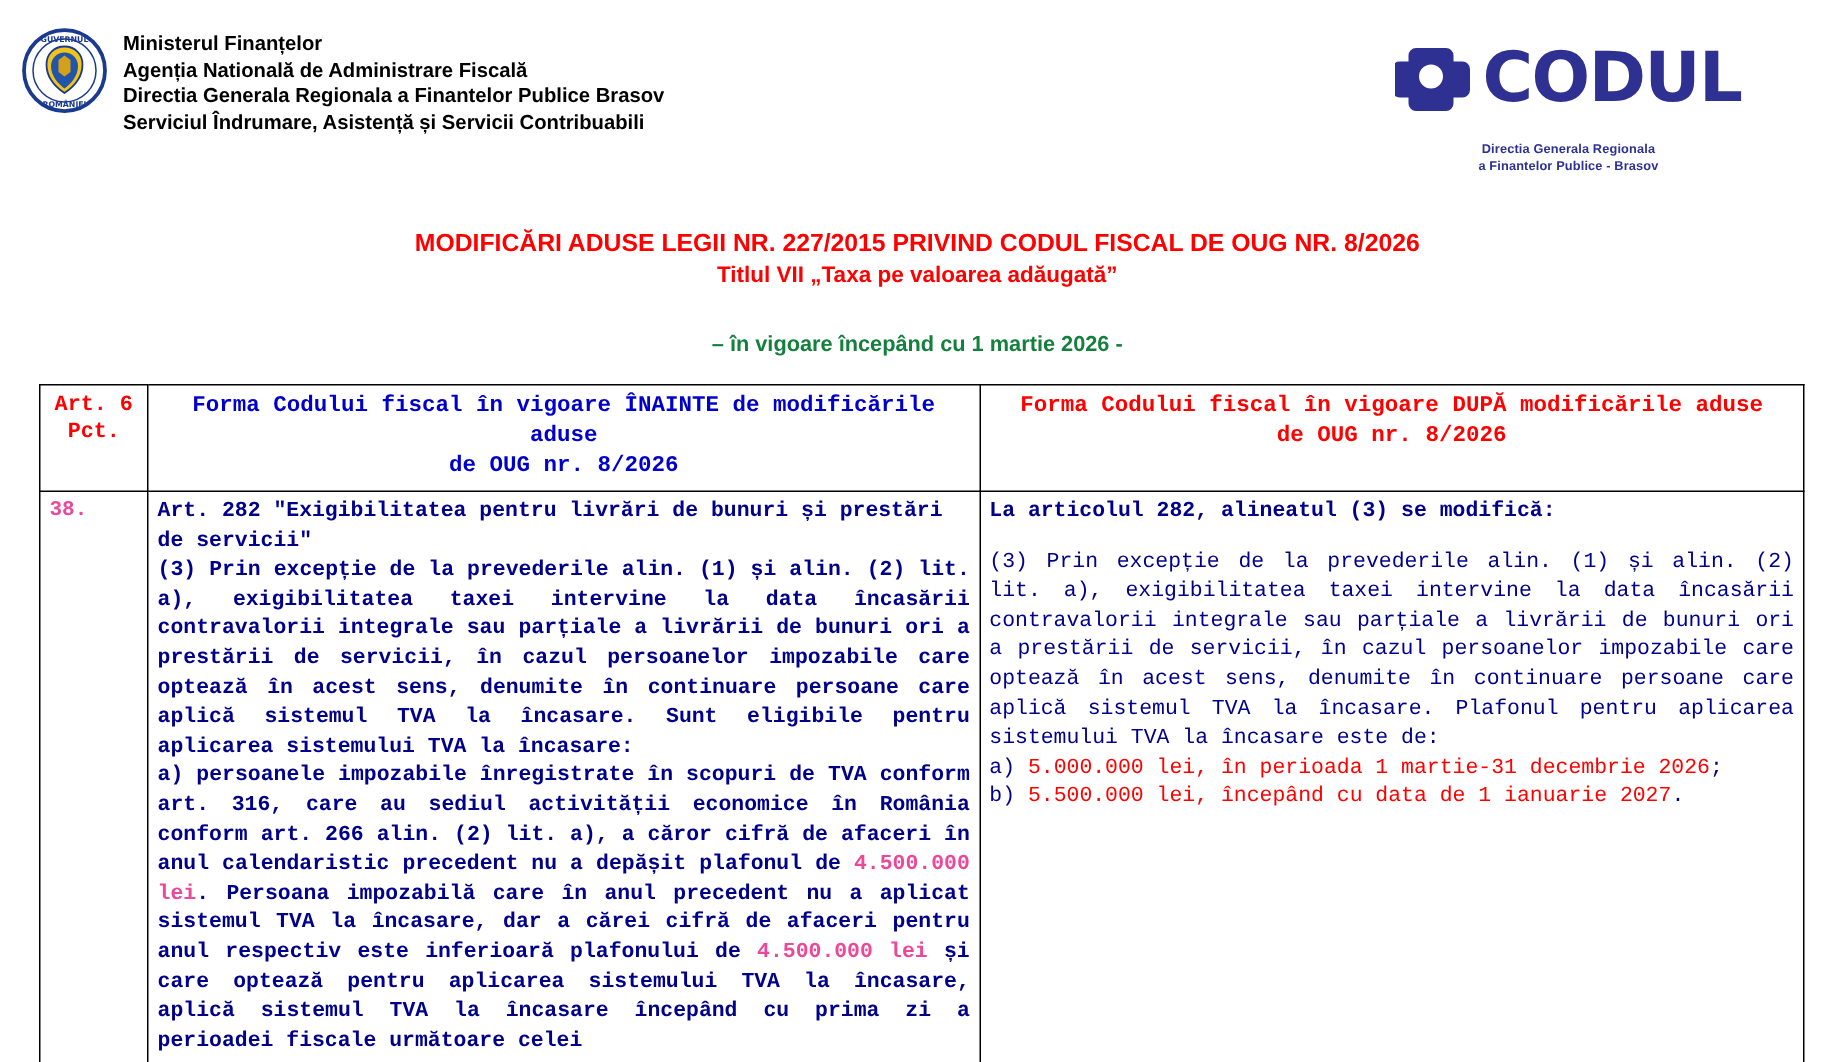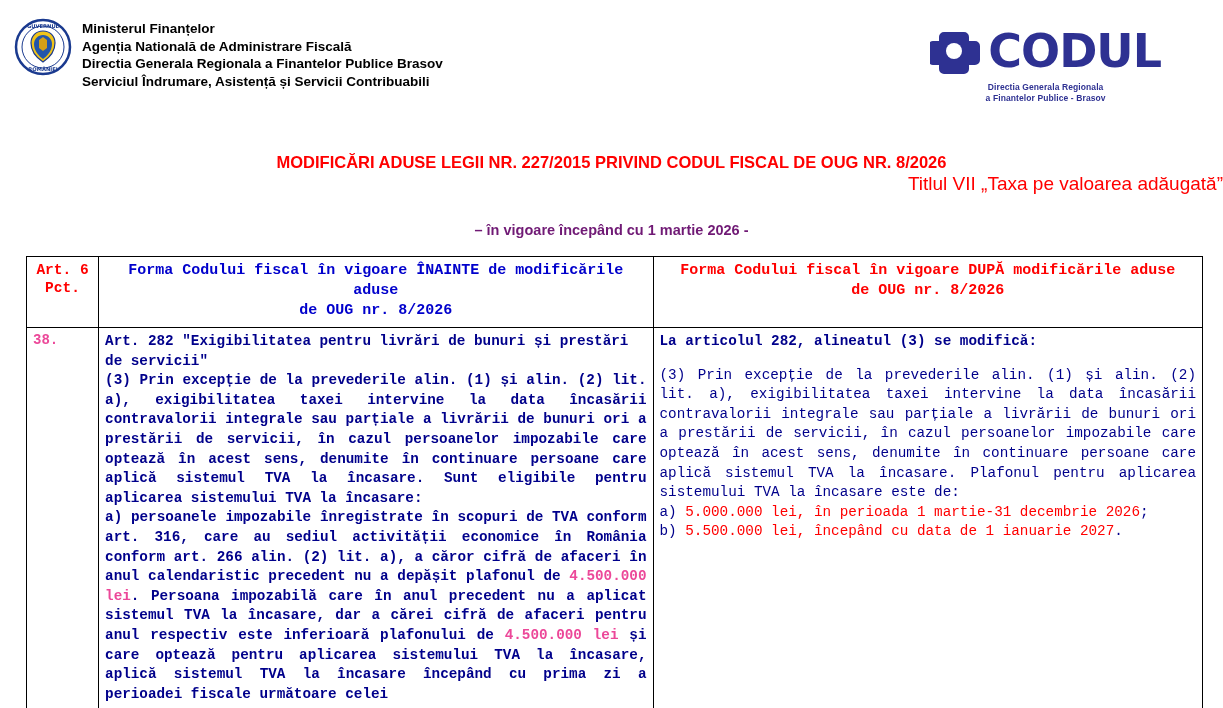--- a/index.html
+++ b/index.html
@@ -65,50 +65,49 @@
     font-weight: bold;
     color: #2e3192;
     letter-spacing: -1px;
     line-height: 46px;
     margin-left: 6px;
   }
   .anaf-sub {
     font-size: 8.5px;
     color: #2e3192;
     line-height: 11px;
-    margin-top: 8px;
+    margin-top: 20px;
     text-align: center;
     font-weight: bold;
     letter-spacing: 0.1px;
   }
 
   
   .title-block {
     text-align: center;
     margin-top: 56px;
   }
   .doc-title {
     color: #ff0000;
     font-weight: bold;
     font-size: 16.5px;
     line-height: 21px;
   }
   .doc-subtitle {
     color: #ff0000;
-    font-weight: normal;
-    font-size: 19px;
+    font-weight: bold;
+    font-size: 15px;
     line-height: 21px;
-    text-align: right;
   }
   .effective-note {
     text-align: center;
     margin-top: 28px;
     font-size: 14.5px;
     font-weight: bold;
-    color: #701a75;
+    color: #15803d;
   }
 
   
   .tbl {
     margin: 18px 20px 0 26px;
     border-collapse: collapse;
     width: 1177px;
     table-layout: fixed;
     font-family: Liberation Mono, monospace;
   }

